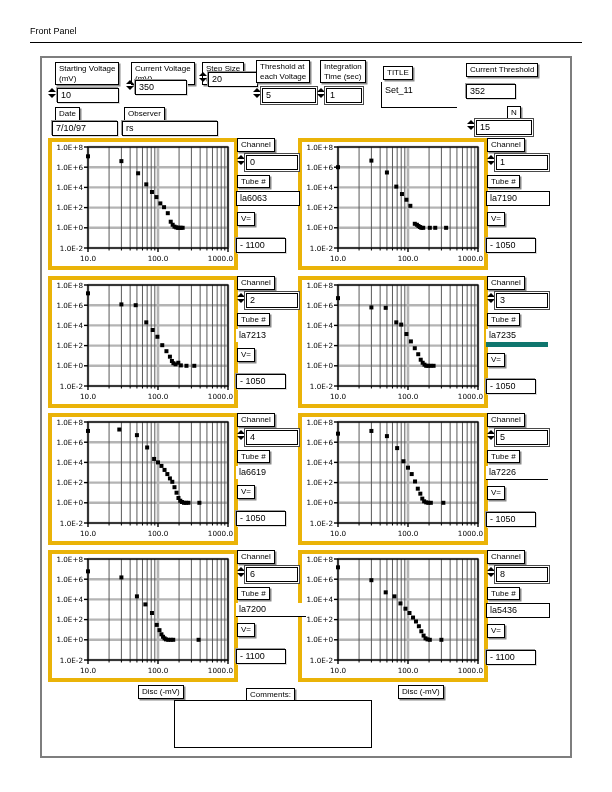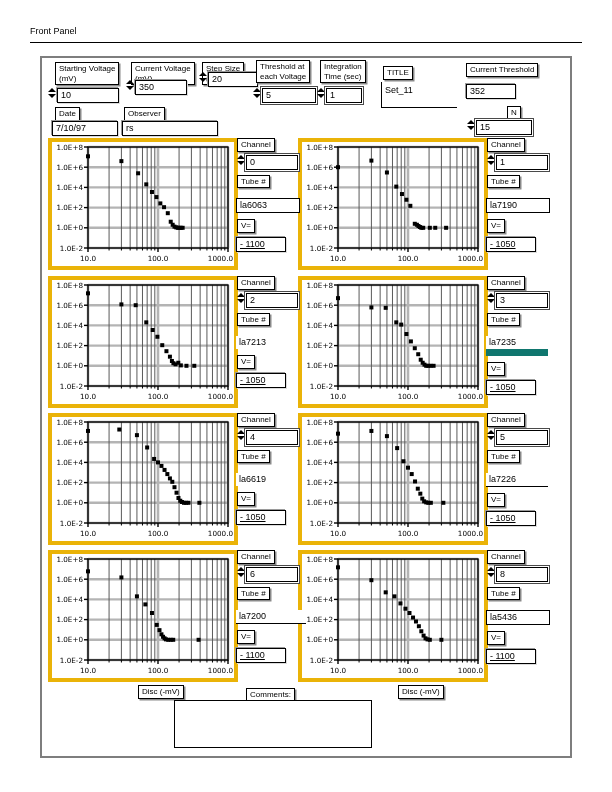--- a/index.html
+++ b/index.html
@@ -15,23 +15,23 @@
   .spinrow{display:flex;align-items:flex-start;}
   .spin{width:9px;display:flex;flex-direction:column;justify-content:center;align-items:center;gap:2px;margin-right:1px;}
   .tri-up{width:0;height:0;border-left:4px solid transparent;border-right:4px solid transparent;border-bottom:4px solid #000;}
   .tri-down{width:0;height:0;border-left:4px solid transparent;border-right:4px solid transparent;border-top:4px solid #000;}
   .graph{border:4px solid #eab308;background:#fff;width:182px;height:124px;}
   .graph svg{display:block;font-family:"DejaVu Sans",sans-serif;}
   .chgroup{width:74px;}
   .chgroup .lbl{margin-left:1px;}
   .chgroup .spinrow{margin-top:3px;}
   .chgroup .tube-lbl{margin-top:5px;}
-  .chgroup .tube{width:56px;margin-top:10px;}
+  .chgroup .tube{width:56px;margin-top:3px;}
   .chgroup .v-lbl{margin-top:6px;}
-  .chgroup .volt{width:42px;margin-top:4px;text-decoration:underline;}
+  .chgroup .volt{width:42px;margin-top:12px;}
   .title-open{border-left:1px solid #000;border-bottom:1px solid #000;font-size:9px;padding:3px 0 0 3px;}
   .comments-box{border:1px solid #000;background:#fff;}
 </style>
 </head>
 <body>
 
 <div class="abs win-title" style="left:30px;top:26px">Front Panel</div>
 <div class="abs rule" style="left:30px;top:42px;width:552px"></div>
 
 <div class="abs panel" style="left:40px;top:56px;width:528px;height:698px"></div>
@@ -801,21 +801,21 @@
 <div class="abs chgroup" style="left:486px;top:271px">
   <div class="lbl">Channel</div>
   <div class="spinrow">
       <div class="spin">
         <div class="tri-up"></div>
         <div class="tri-down"></div>
       </div>
       <div class="field heavy" style="width:44px">3</div>
     </div>
   <div class="lbl tube-lbl">Tube #</div>
-  <div class="field plain tube" style="border-bottom:7px solid #0f766e;box-shadow:none">la7235</div>
+  <div class="field plain tube" style="border-bottom:5px solid #0f766e;box-shadow:none">la7235</div>
   <div class="lbl v-lbl">V=</div>
   <div class="field volt">- 1050</div>
 </div>
 
 <div class="abs chgroup" style="left:236px;top:408px">
   <div class="lbl">Channel</div>
   <div class="spinrow">
       <div class="spin">
         <div class="tri-up"></div>
         <div class="tri-down"></div>

